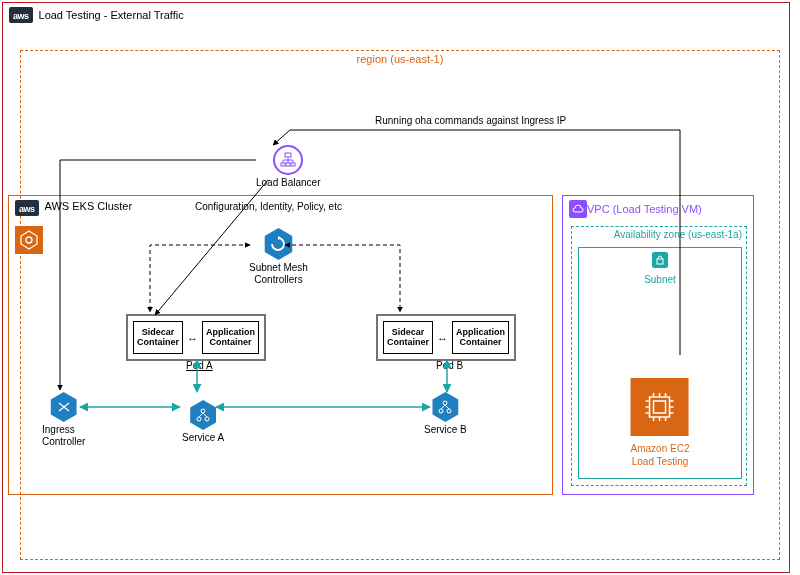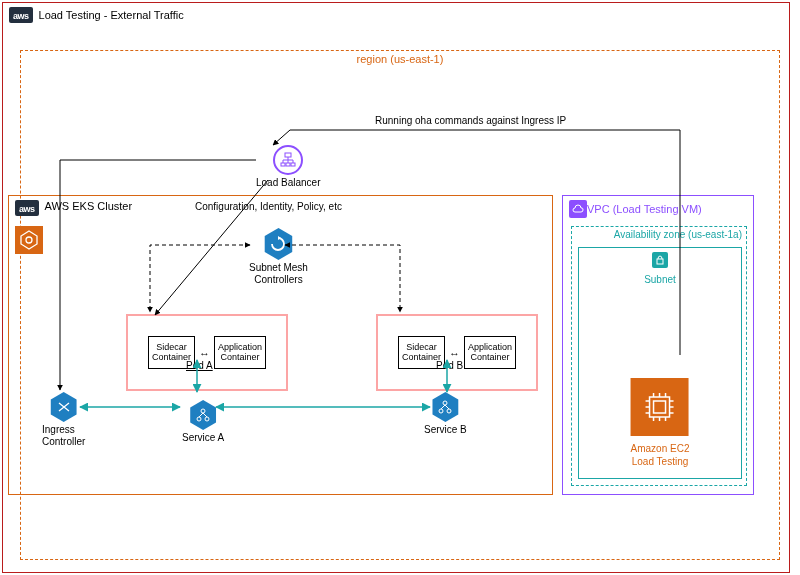--- a/index.html
+++ b/index.html
@@ -23,21 +23,21 @@
   .subnet-logo { width: 16px; height: 16px; background: #1ba6a6; border-radius: 2px; display: flex; align-items: center; justify-content: center; }
   .ec2-box { position: absolute; left: 50%; top: 130px; transform: translateX(-50%); text-align: center; }
   .ec2-icon { width: 58px; height: 58px; background: #d86613; margin: 0 auto 6px; display: flex; align-items: center; justify-content: center; }
   .ec2-label { font-size: 10px; color: #d86613; line-height: 1.3; }
   .lb-node { position: absolute; left: 256px; top: 145px; text-align: center; }
   .lb-icon { width: 30px; height: 30px; border-radius: 50%; border: 2px solid #8c4fff; margin: 0 auto 2px; background: #fff; display: flex; align-items: center; justify-content: center; }
   .lb-label { font-size: 10px; }
   .smc-node { position: absolute; left: 249px; top: 228px; text-align: center; }
   .smc-icon { width: 32px; height: 32px; background: #1f7fc1; margin: 0 auto 2px; clip-path: polygon(50% 0, 93% 25%, 93% 75%, 50% 100%, 7% 75%, 7% 25%); display: flex; align-items: center; justify-content: center; }
   .smc-label { font-size: 10px; line-height: 1.2; }
-  .pod { position: absolute; border: 2px solid #fca5a5; display: flex; gap: 4px; padding: 20px; background: #fff; }
+  .pod { position: absolute; border: 2px solid #737373; display: flex; gap: 4px; padding: 5px; background: #fff; font-weight: bold; }
   .pod-a { left: 126px; top: 314px; }
   .pod-b { left: 376px; top: 314px; }
   .container { border: 1px solid #000; font-size: 9px; padding: 5px 3px; text-align: center; line-height: 1.15; background: #fff; }
   .pod-label { position: absolute; font-size: 10px; }
   .pod-label-a { left: 186px; top: 360px; text-decoration: underline; }
   .pod-label-b { left: 436px; top: 360px; }
   .svc-node { position: absolute; text-align: center; }
   .svc-a { left: 182px; top: 400px; }
   .svc-b { left: 424px; top: 392px; }
   .svc-icon { width: 30px; height: 30px; background: #1f7fc1; clip-path: polygon(50% 0, 93% 25%, 93% 75%, 50% 100%, 7% 75%, 7% 25%); margin: 0 auto 2px; display: flex; align-items: center; justify-content: center; }

